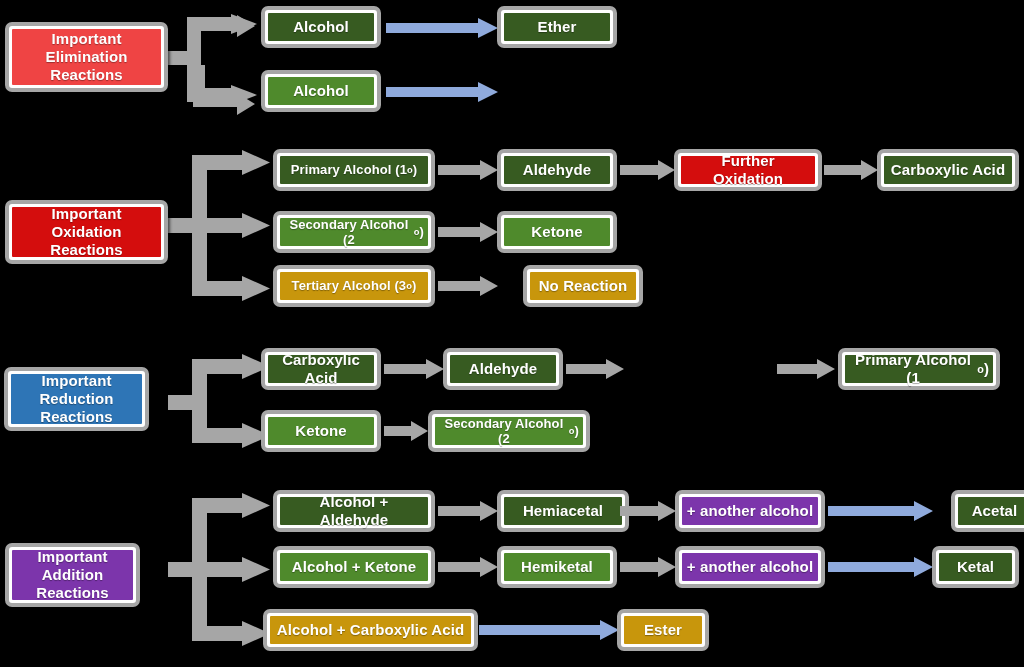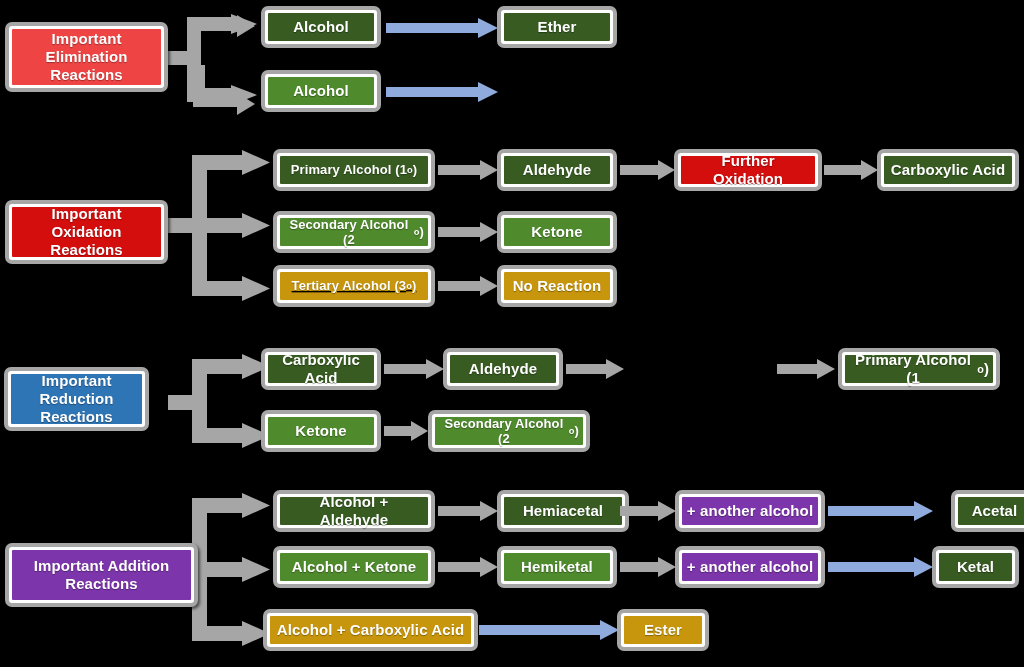--- a/index.html
+++ b/index.html
@@ -162,33 +162,33 @@
   </div>
   <div class="arrow" style="left:438px;top:222px;width:60px;height:20px;">
     <svg width="60" height="20" viewBox="0 0 60 20">
         <polygon points="0,5 42,5 42,0 60,10 42,20 42,15 0,15" fill="#a6a6a6"></polygon>
       </svg>
   </div>
   <div class="node c-lgreen fs13" style="left:497px;top:211px;width:120px;height:42px;">
     <div class="inner">Ketone</div>
   </div>
 
-  <div class="node c-gold fs125" style="left:273px;top:265px;width:162px;height:42px;text-decoration:underline;">
+  <div class="node c-gold fs125" style="left:273px;top:265px;width:162px;height:42px;">
     <div class="inner">
         <span>Tertiary Alcohol (3</span>
         <sup>o</sup>
         <span>)</span>
       </div>
   </div>
   <div class="arrow" style="left:438px;top:276px;width:60px;height:20px;">
     <svg width="60" height="20" viewBox="0 0 60 20">
         <polygon points="0,5 42,5 42,0 60,10 42,20 42,15 0,15" fill="#a6a6a6"></polygon>
       </svg>
   </div>
-  <div class="node c-gold fs13" style="left:497px;top:265px;width:120px;height:42px;">
+  <div class="node c-gold fs13" style="left:523px;top:265px;width:120px;height:42px;">
     <div class="inner">No Reaction</div>
   </div>
 
   <div class="bracket" style="left:168px;top:355px;width:105px;height:95px;">
     <svg width="105" height="95" viewBox="0 0 105 95">
       <g fill="#a6a6a6">
         <rect x="0" y="40" width="32" height="15"></rect>
         <rect x="24" y="4" width="15" height="84"></rect>
         <rect x="24" y="4" width="56" height="15"></rect>
         <rect x="24" y="73" width="56" height="15"></rect>
@@ -255,21 +255,21 @@
         <rect x="24" y="8" width="56" height="15"></rect>
         <rect x="24" y="72" width="56" height="15"></rect>
         <rect x="24" y="136" width="56" height="15"></rect>
         <polygon points="74,3 102,15.5 74,28"></polygon>
         <polygon points="74,67 102,79.5 74,92"></polygon>
         <polygon points="74,131 102,143.5 74,156"></polygon>
       </g>
     </svg>
   </div>
 
-  <div class="node c-purple fs13" style="left:5px;top:543px;width:193px;height:64px;">
+  <div class="node c-purple fs13" style="left:5px;top:543px;width:135px;height:64px;">
     <div class="inner">Important Addition Reactions</div>
   </div>
 
   <div class="node c-dgreen fs13" style="left:273px;top:490px;width:162px;height:42px;">
     <div class="inner">Alcohol + Aldehyde</div>
   </div>
   <div class="arrow" style="left:438px;top:501px;width:60px;height:20px;">
     <svg width="60" height="20" viewBox="0 0 60 20">
         <polygon points="0,5 42,5 42,0 60,10 42,20 42,15 0,15" fill="#a6a6a6"></polygon>
       </svg>

